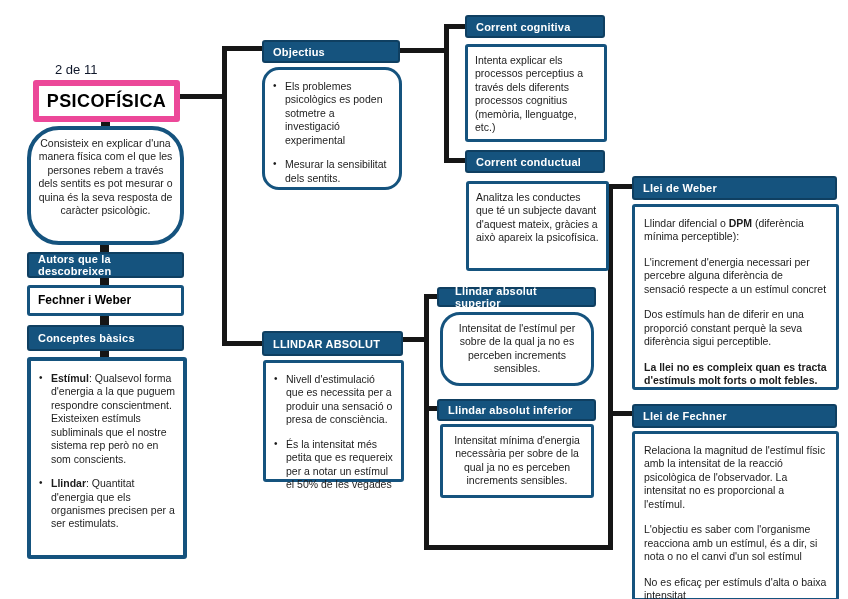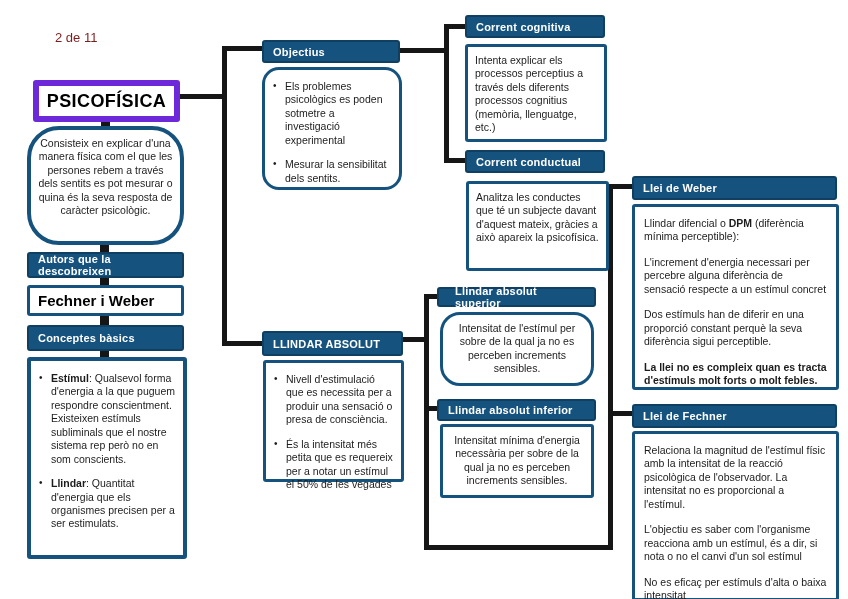--- a/index.html
+++ b/index.html
@@ -5,21 +5,21 @@
   * { margin: 0; padding: 0; box-sizing: border-box; }
   html,body { background: #fff; }
   body {
     width: 848px; height: 599px;
     font-family: "Liberation Sans", sans-serif;
     position: relative; overflow: hidden;
     color: #1c1c1c;
   }
   .canvas { position: absolute; inset: 0; }
 
-  .page-label { position: absolute; font-size: 13px; color: #7f1d1d; }
+  .page-label { position: absolute; font-size: 13px; color: #0f172a; margin-top: 32px; }
 
   .hdr {
     position: absolute;
     background: #15537e;
     color: #fff;
     font-weight: bold;
     font-size: 11px;
     display: flex; align-items: center;
     padding: 0 9px;
     border: 2px solid #0f3f61;
@@ -34,21 +34,21 @@
     font-size: 10.5px;
     line-height: 1.28;
     padding: 7px 7px;
   }
   .box.thick { border-width: 4px; }
   .center { text-align: center; }
 
   .title-box {
     position: absolute;
     background: #fff;
-    border: 6px solid #6d28d9;
+    border: 6px solid #ec4899;
     border-radius: 3px;
     display: flex; align-items: center; justify-content: center;
     font-size: 18px; font-weight: bold; color: #000;
     letter-spacing: .4px;
   }
 
   .bullets { list-style: none; }
   .bullets li {
     position: relative;
     padding-left: 13px;
@@ -60,21 +60,21 @@
     position: absolute; left: 1px; top: 0;
     font-size: 10px;
   }
   .para { margin-bottom: 12px; }
   .para:last-child { margin-bottom: 0; }
 
   .line { position: absolute; background: #161616; }
   .joint { position: absolute; background: #161616; }
 
   .fechner-name {
-    font-weight: bold; font-size: 15px; color: #000;
+    font-weight: bold; font-size: 12px; color: #000;
     display: flex; align-items: center; padding: 0 8px;
   }
 </style>
 </head>
 <body>
 
 <div class="canvas">
 
   <div class="page-label" style="left:55px; top:30px;">2 de 11</div>
 

